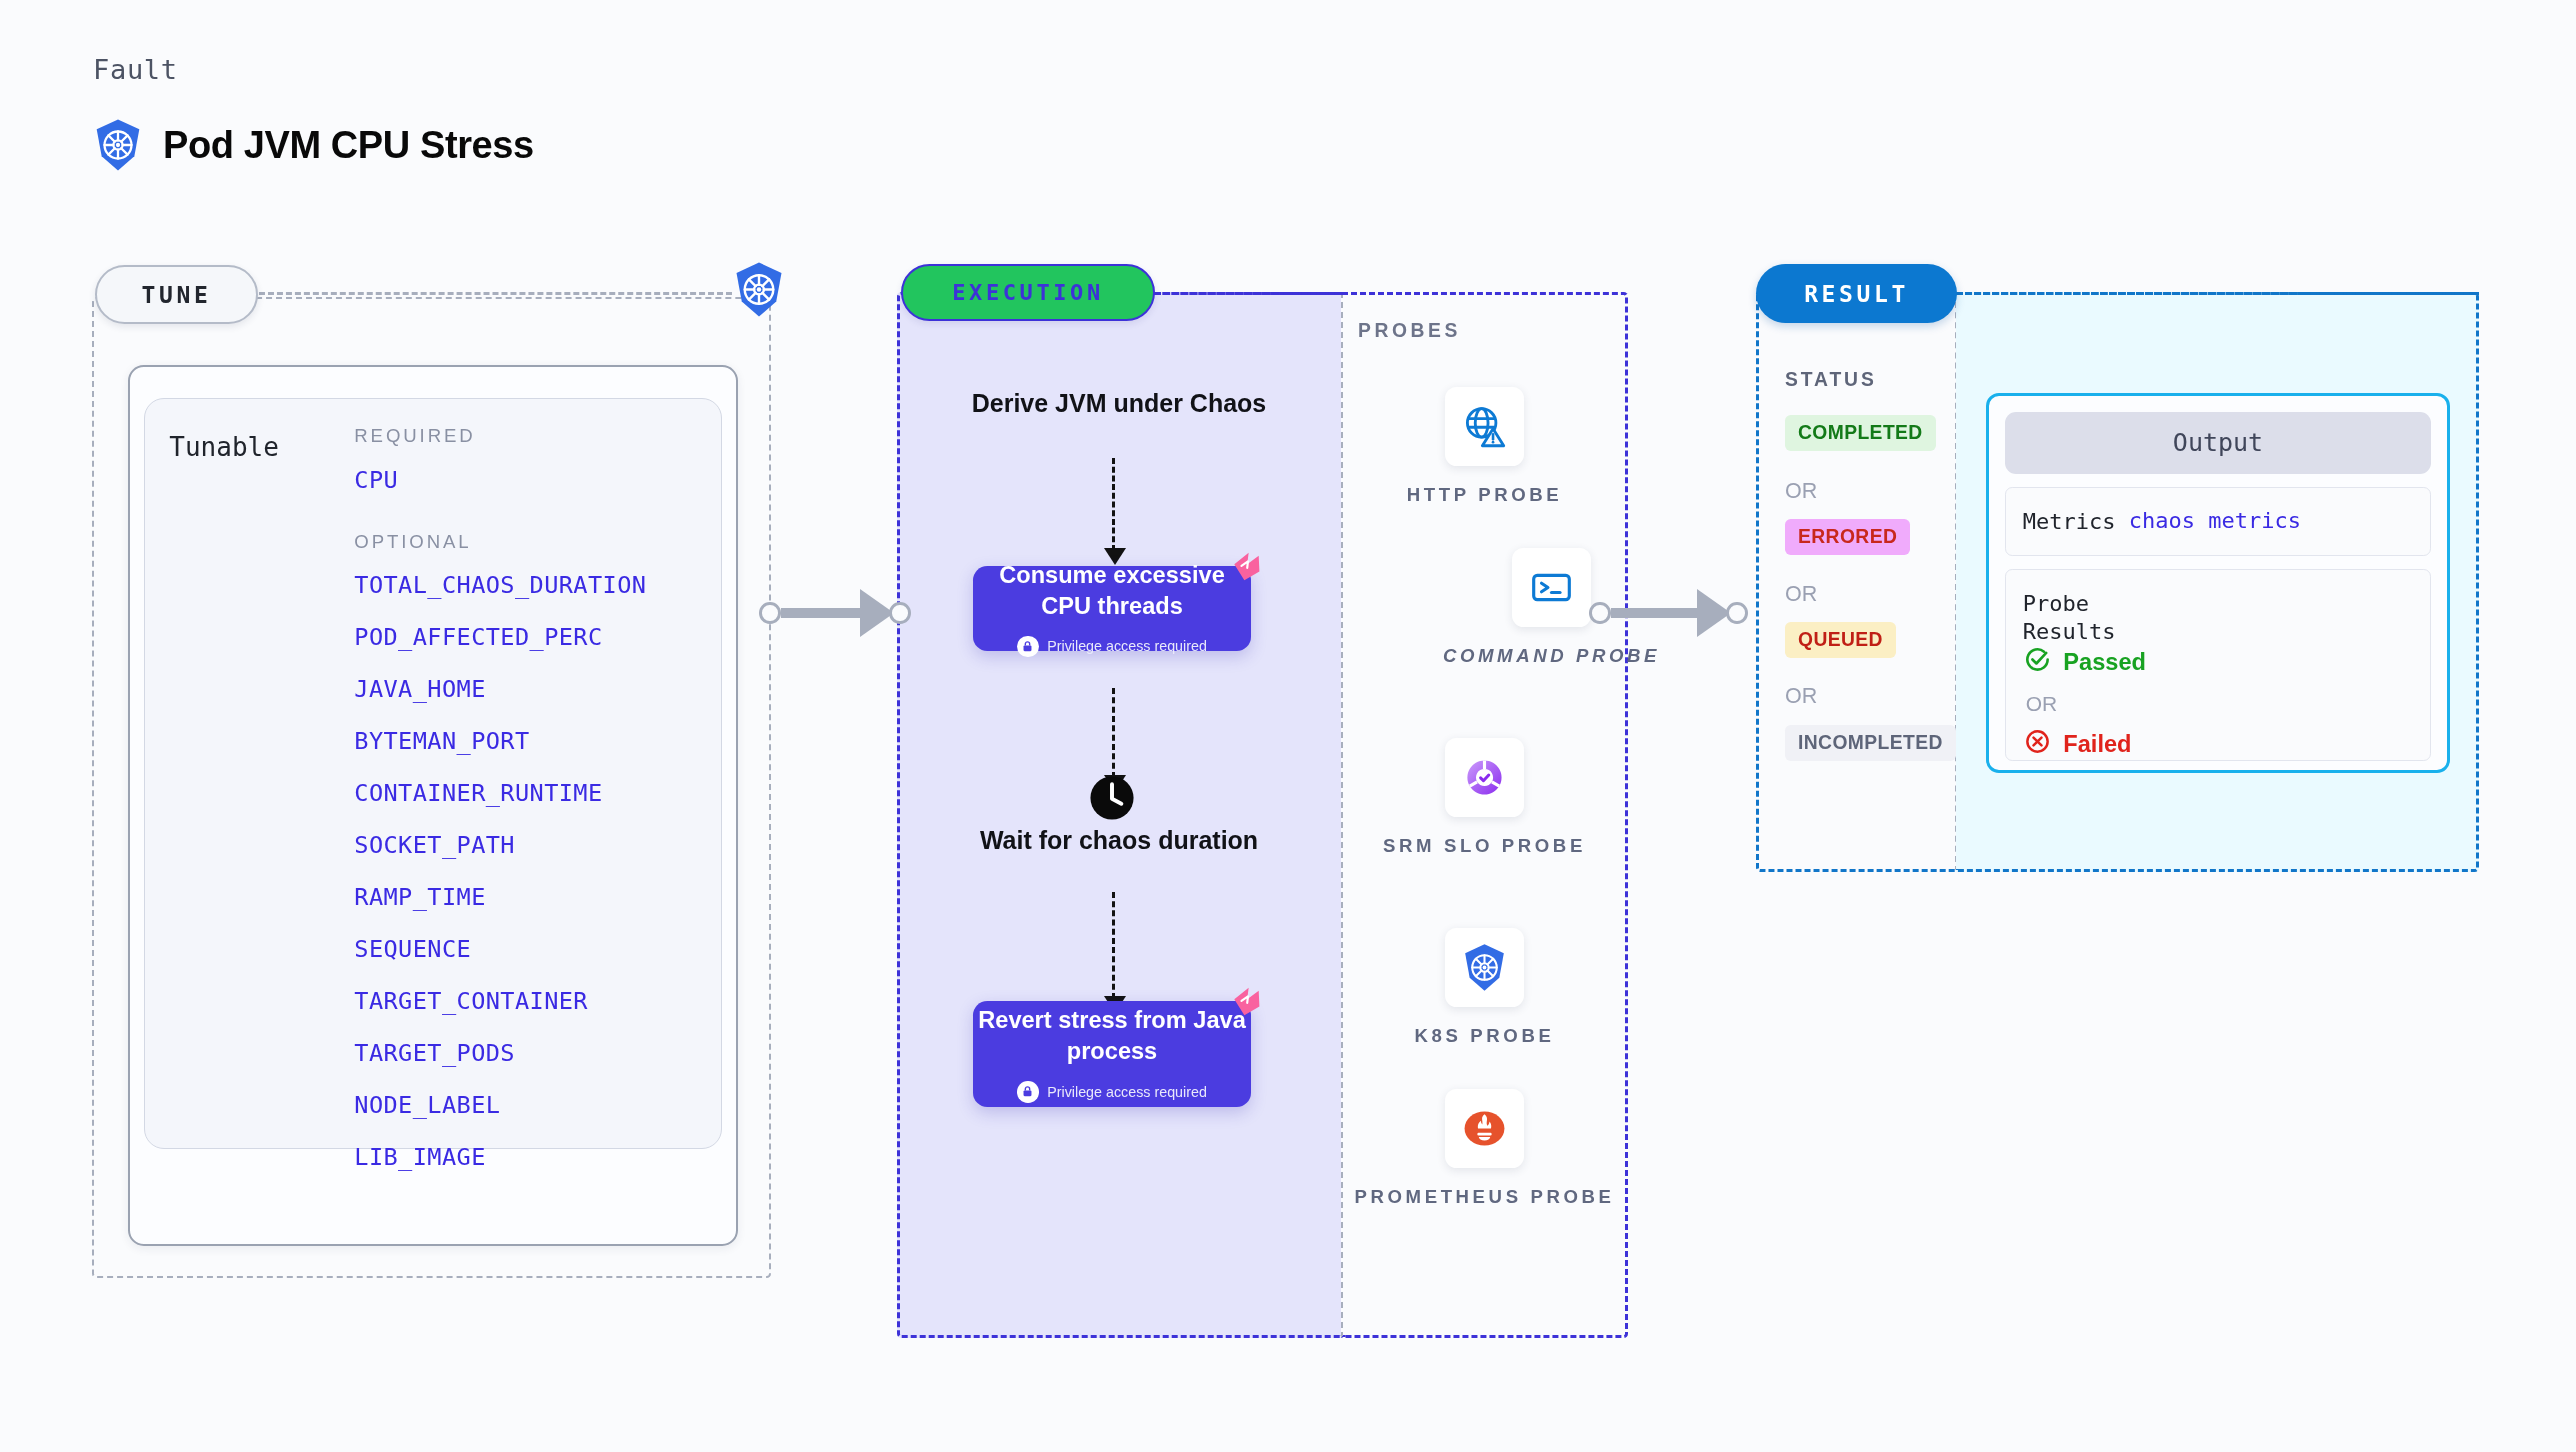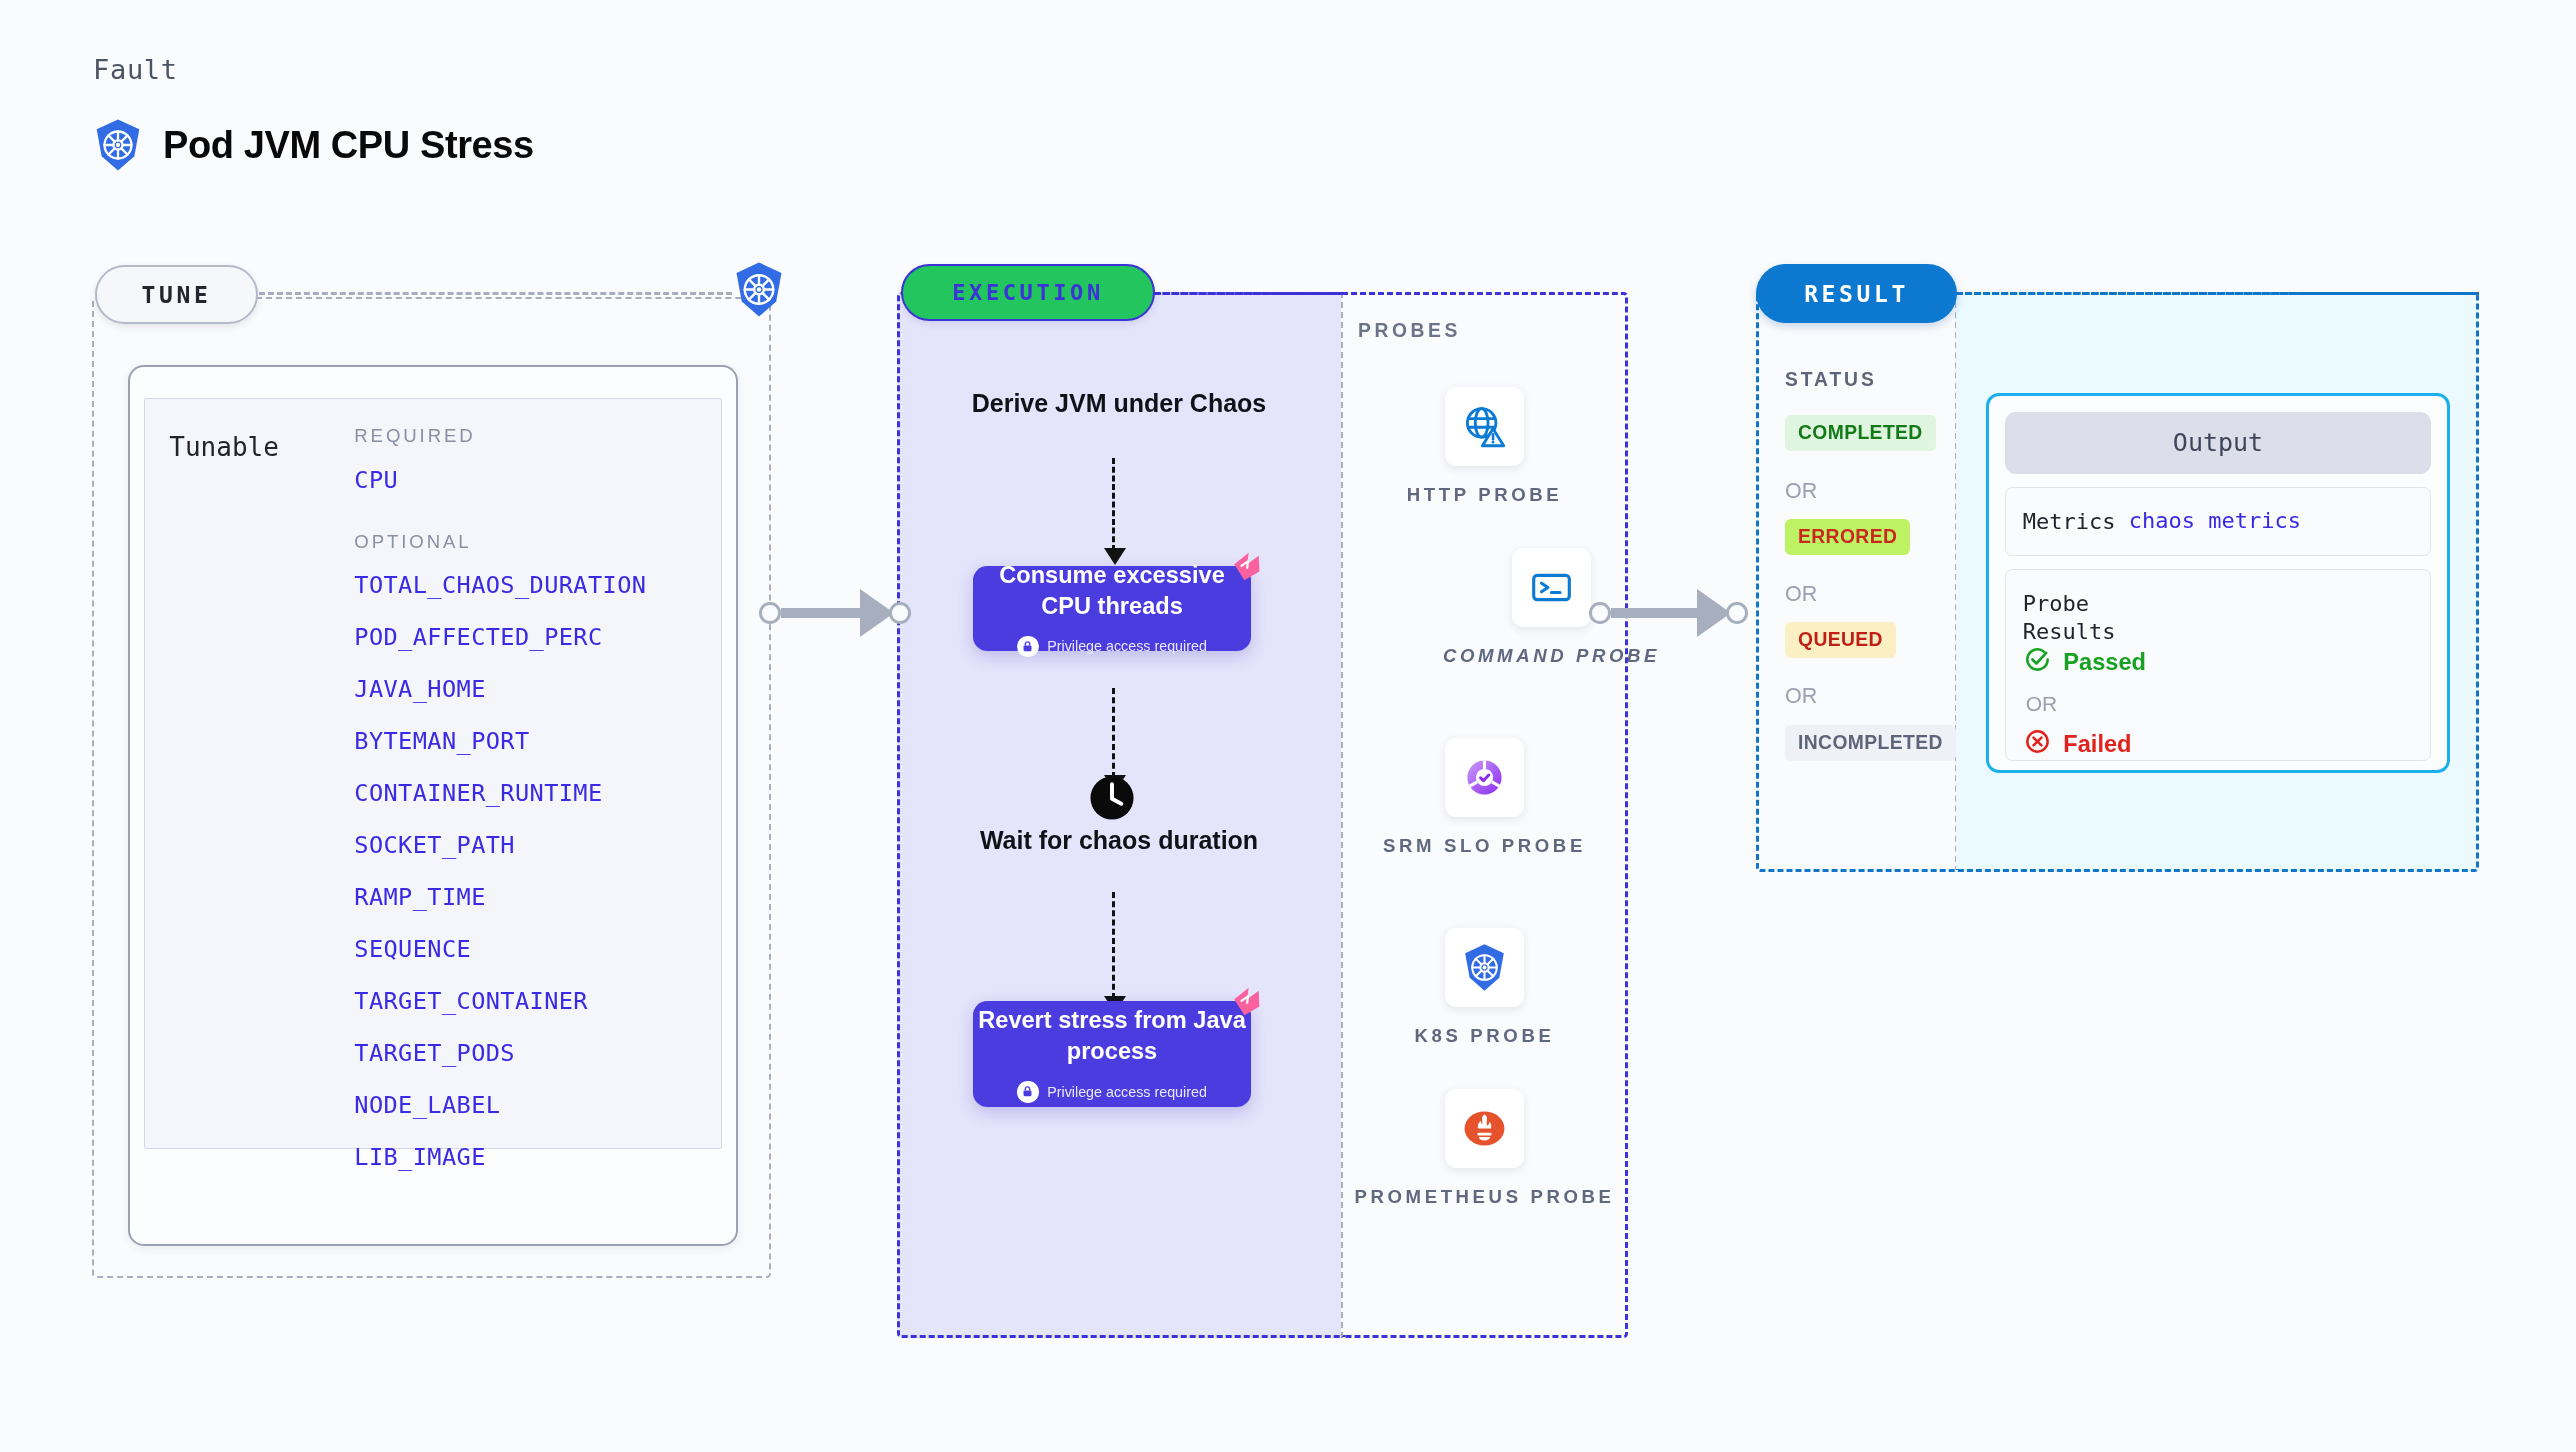--- a/index.html
+++ b/index.html
@@ -76,21 +76,21 @@
     border-radius: 8.6px;
     display: flex; align-items: center; justify-content: center;
     font-family: "DejaVu Sans Mono", monospace;
     font-size: 26.5px; color: #2e3340; letter-spacing: 0.7px;
   }
   #tunable-box {
     margin-top: 17px;
     height: 751px;
     background: #f4f6fb;
     border: 1.4px solid #d3d8e4;
-    border-radius: 2px;
+    border-radius: 20px;
     display: flex;
     padding: 26px 0 0 24px;
   }
   #tunable-label {
     font-family: "DejaVu Sans Mono", monospace;
     font-size: 26px; color: #20242c;
     width: 185px; flex: none; padding-top: 7.2px;
   }
   #tunable-list { flex: 1; }
   .group-title {
@@ -532,21 +532,21 @@
 </div>
 
 <div class="abs" id="result-panel"></div>
 <div class="abs" id="result-right-panel"></div>
 <div class="abs phase-pill" id="result-pill">RESULT</div>
 <div class="abs" id="result-dash-line"></div>
 
 <div class="abs" id="status-title">STATUS</div>
 <div class="status-badge" id="badge-completed" style="background: rgb(223, 245, 224); color: rgb(19, 122, 24);">COMPLETED</div>
 <div class="or-text" id="or-1">OR</div>
-<div class="status-badge" id="badge-errored" style="background: #bef264; color: rgb(200, 40, 29);">ERRORED</div>
+<div class="status-badge" id="badge-errored" style="background: #f0abfc; color: rgb(200, 40, 29);">ERRORED</div>
 <div class="or-text" id="or-2">OR</div>
 <div class="status-badge" id="badge-queued" style="background: rgb(251, 239, 196); color: rgb(192, 31, 22);">QUEUED</div>
 <div class="or-text" id="or-3">OR</div>
 <div class="status-badge" id="badge-incompleted" style="background: rgb(240, 241, 246); color: rgb(94, 101, 121);">INCOMPLETED</div>
 
 <div class="abs" id="output-card">
   <div id="output-header">Output</div>
   <div class="output-row">
     <div class="output-key">Metrics</div>
     <div class="output-val">chaos metrics</div>

